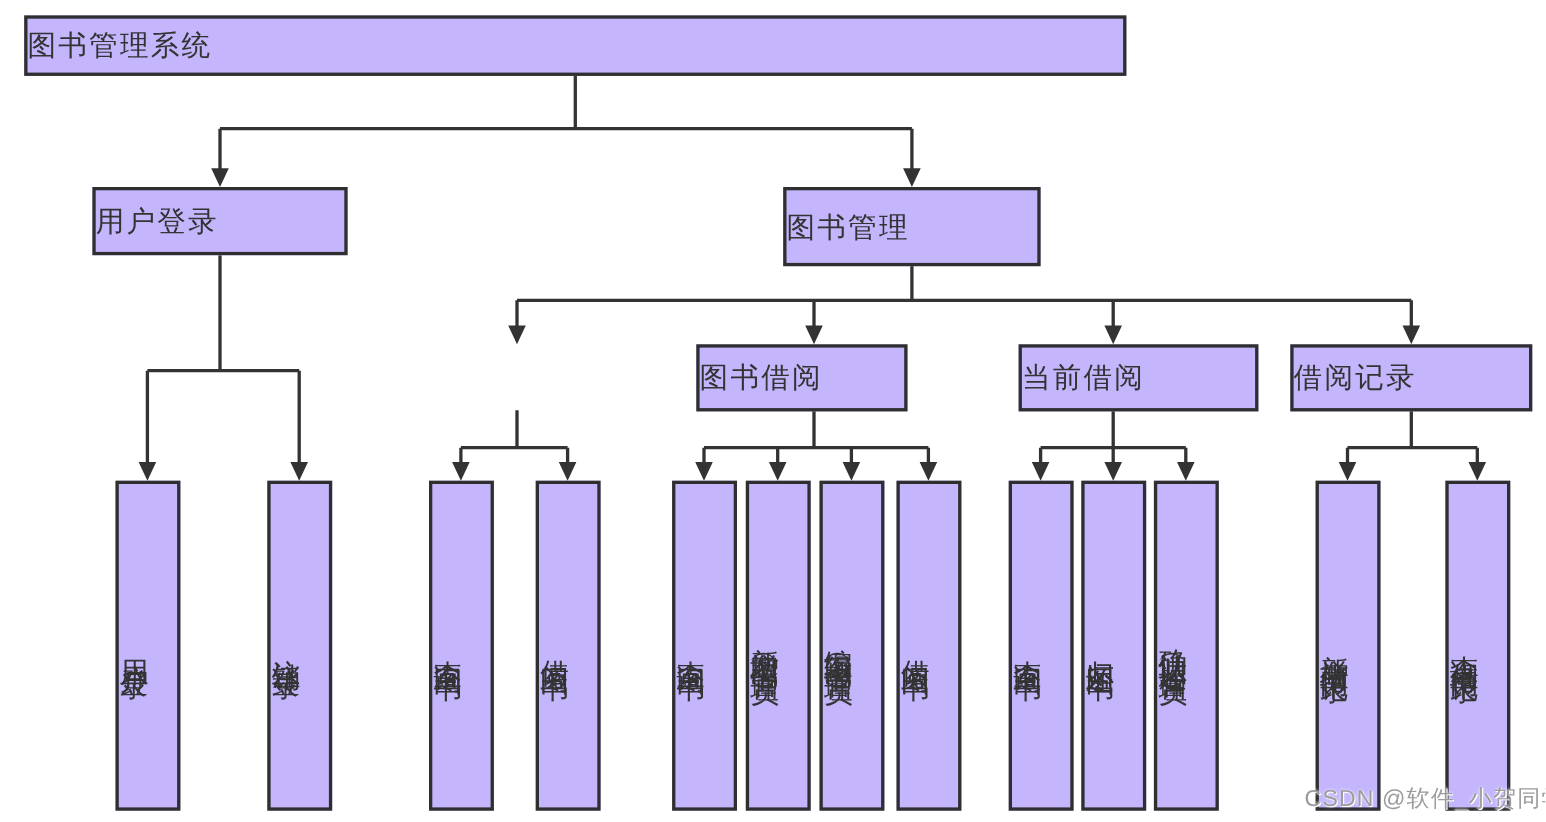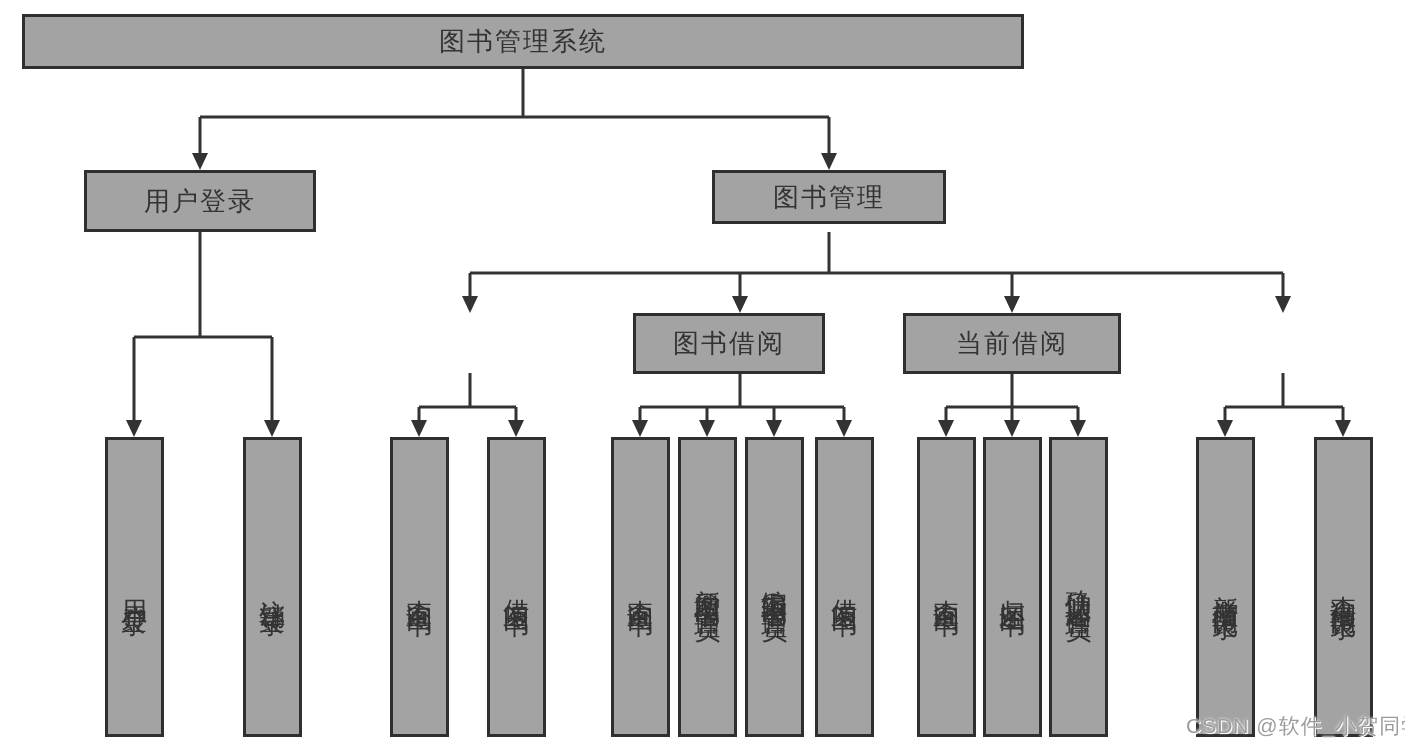--- a/index.html
+++ b/index.html
@@ -14,25 +14,25 @@
     overflow: hidden;
   }
   .connectors {
     position: absolute;
     left: 0; top: 0;
     width: 1405px; height: 747px;
     z-index: 1;
   }
   .node {
     position: absolute;
-    background: #a3a3a3;
+    background: #c4b5fd;
     border: 3px solid #2f2f2f;
     display: flex;
     align-items: center;
-    justify-content: center;
+    justify-content: flex-start;
     z-index: 2;
   }
   .hbox span {
     font-size: 26px;
     letter-spacing: 2px;
     white-space: nowrap;
   }
   .vbox span {
     writing-mode: vertical-rl;
     text-orientation: mixed;
@@ -91,29 +91,32 @@
     </g>
   </svg>
 
   <div class="node hbox" style="left:22px;top:14px;width:1002px;height:55px">
     <span>图书管理系统</span>
   </div>
 
   <div class="node hbox" style="left:84px;top:170px;width:232px;height:62px">
     <span>用户登录</span>
   </div>
-  <div class="node hbox" style="left:712px;top:170px;width:234px;height:54px">
+  <div class="node hbox" style="left:712px;top:170px;width:234px;height:72px">
     <span>图书管理</span>
   </div>
 
   <div class="node hbox" style="left:633px;top:313px;width:192px;height:61px">
     <span>图书借阅</span>
   </div>
-  <div class="node hbox" style="left:903px;top:313px;width:218px;height:61px">
+  <div class="node hbox" style="left:926px;top:313px;width:218px;height:61px">
     <span>当前借阅</span>
+  </div>
+  <div class="node hbox" style="left:1173px;top:313px;width:220px;height:61px">
+    <span>借阅记录</span>
   </div>
 
   <div class="node vbox" style="left:105px;top:437px;width:59px;height:300px">
     <span>用户登录</span>
   </div>
   <div class="node vbox" style="left:243px;top:437px;width:59px;height:300px">
     <span>注销登录</span>
   </div>
 
   <div class="node vbox" style="left:390px;top:437px;width:59px;height:300px">

